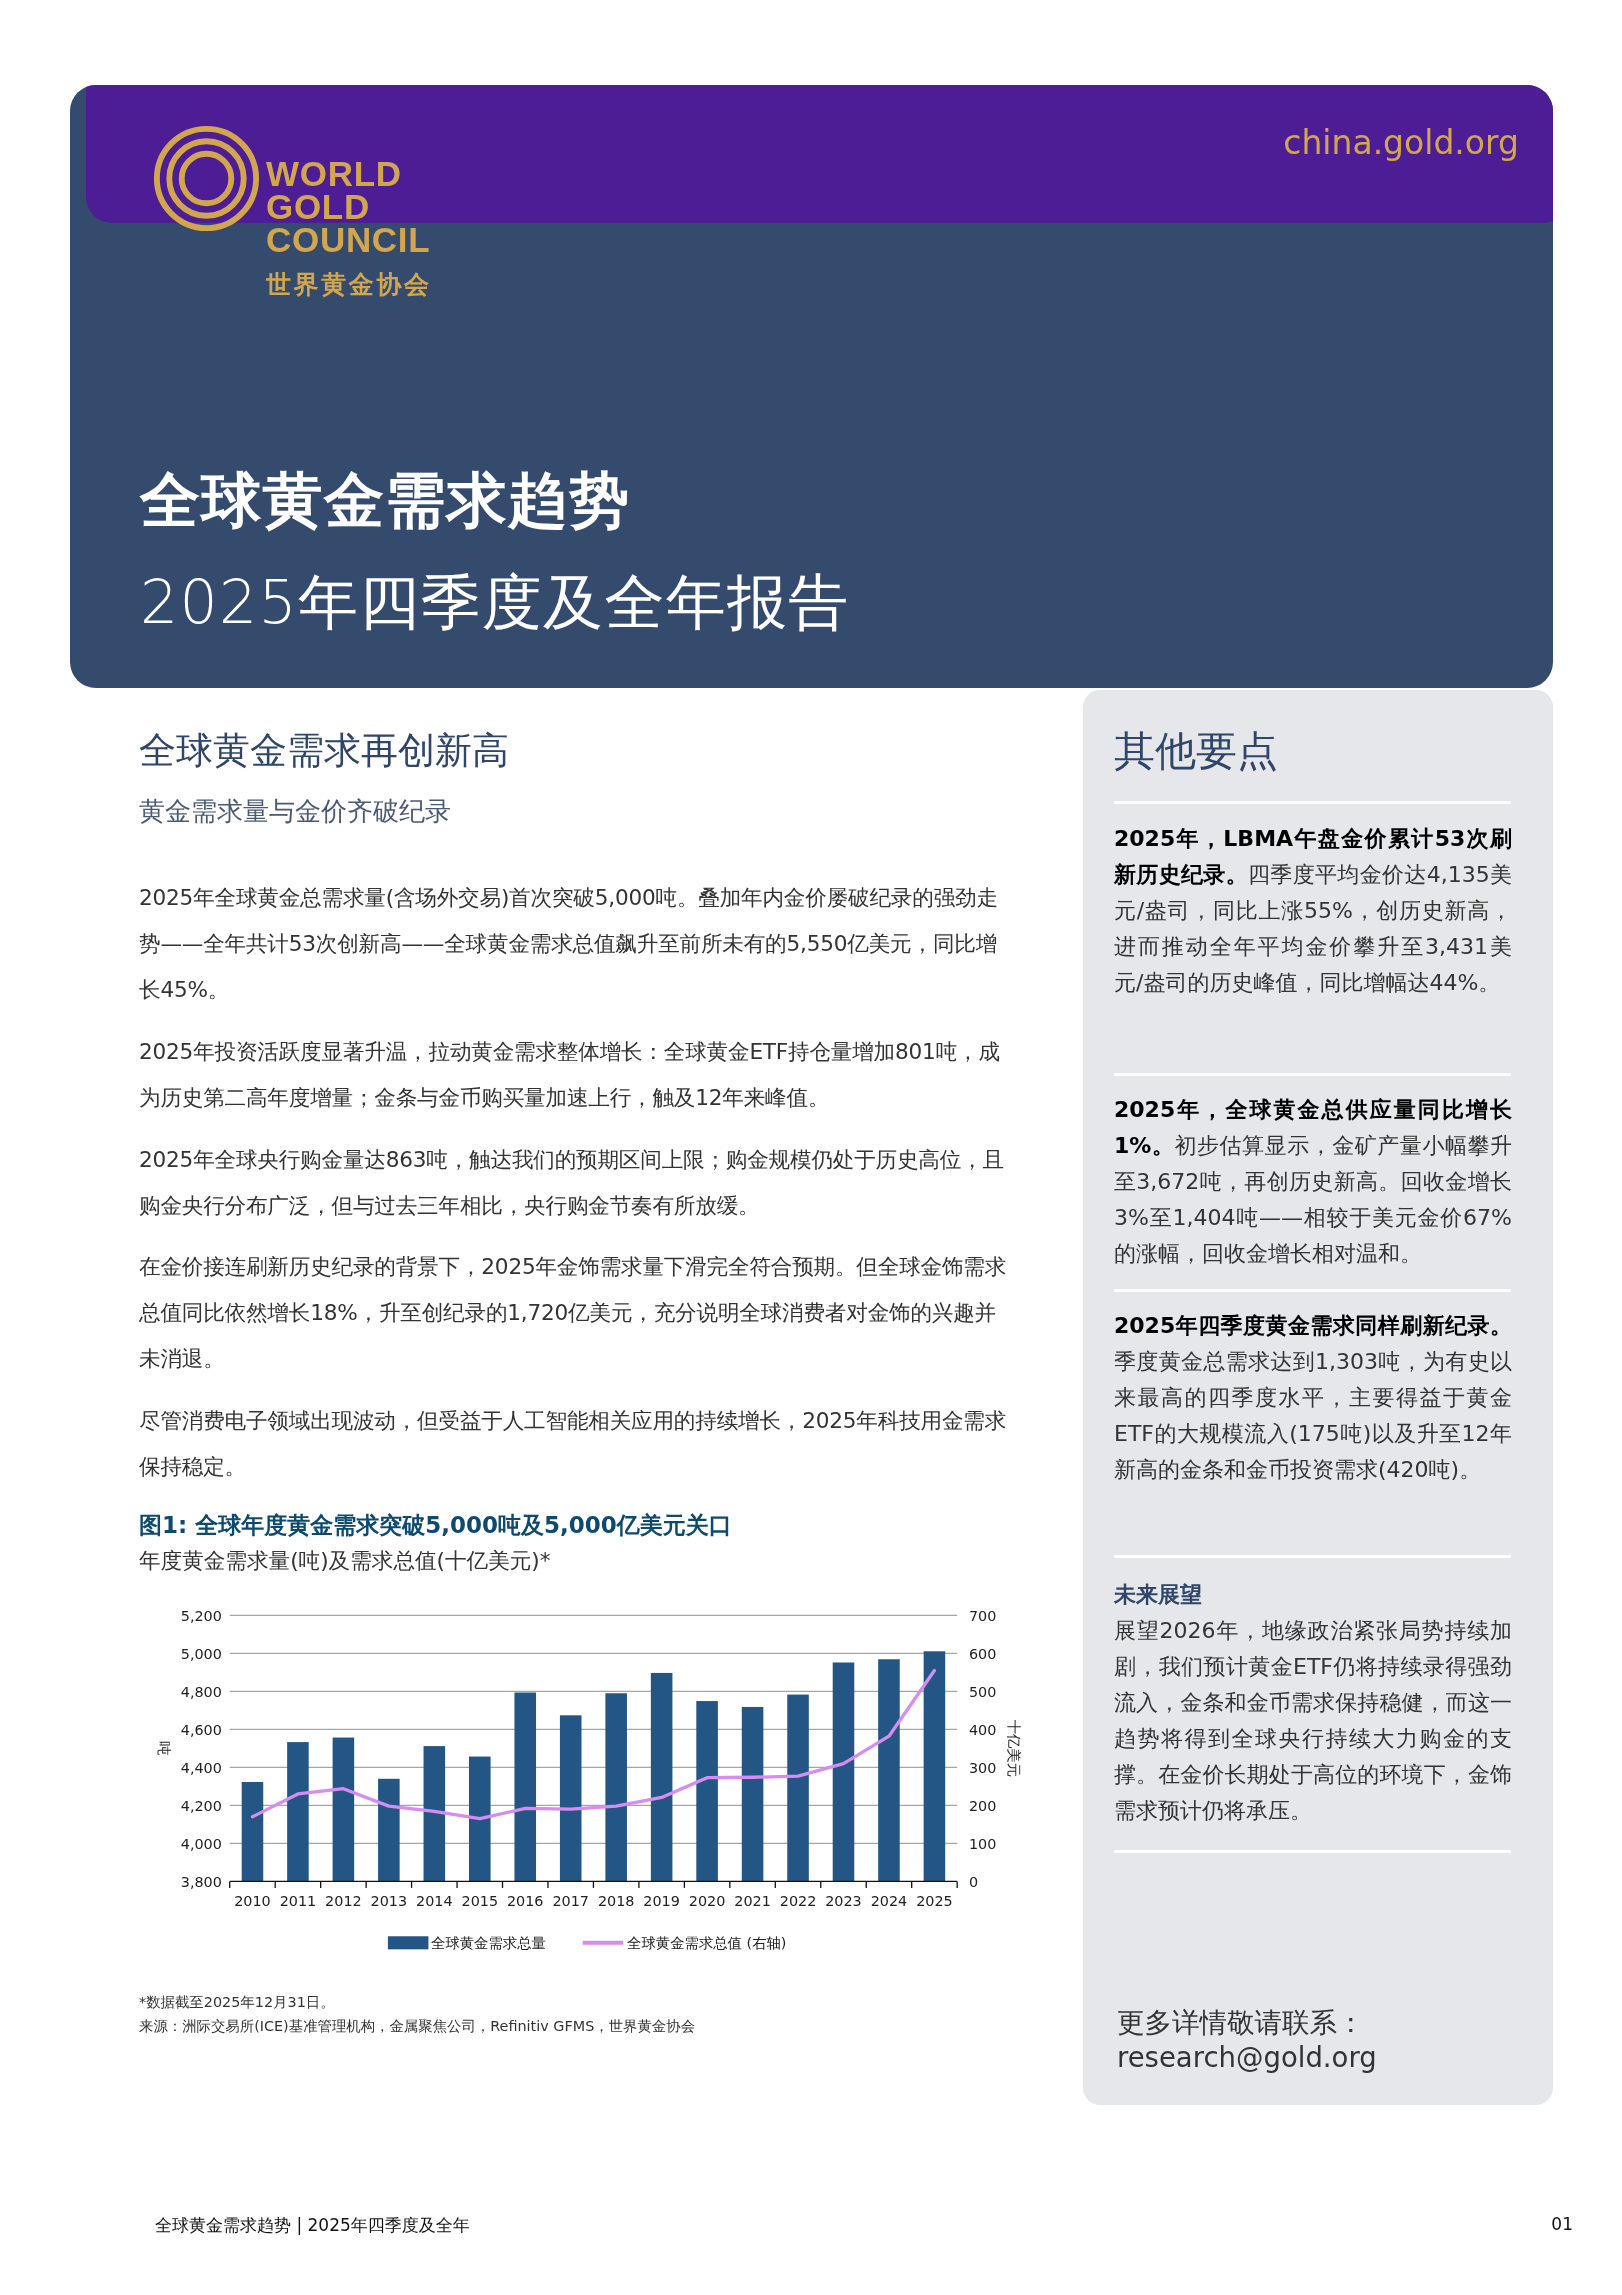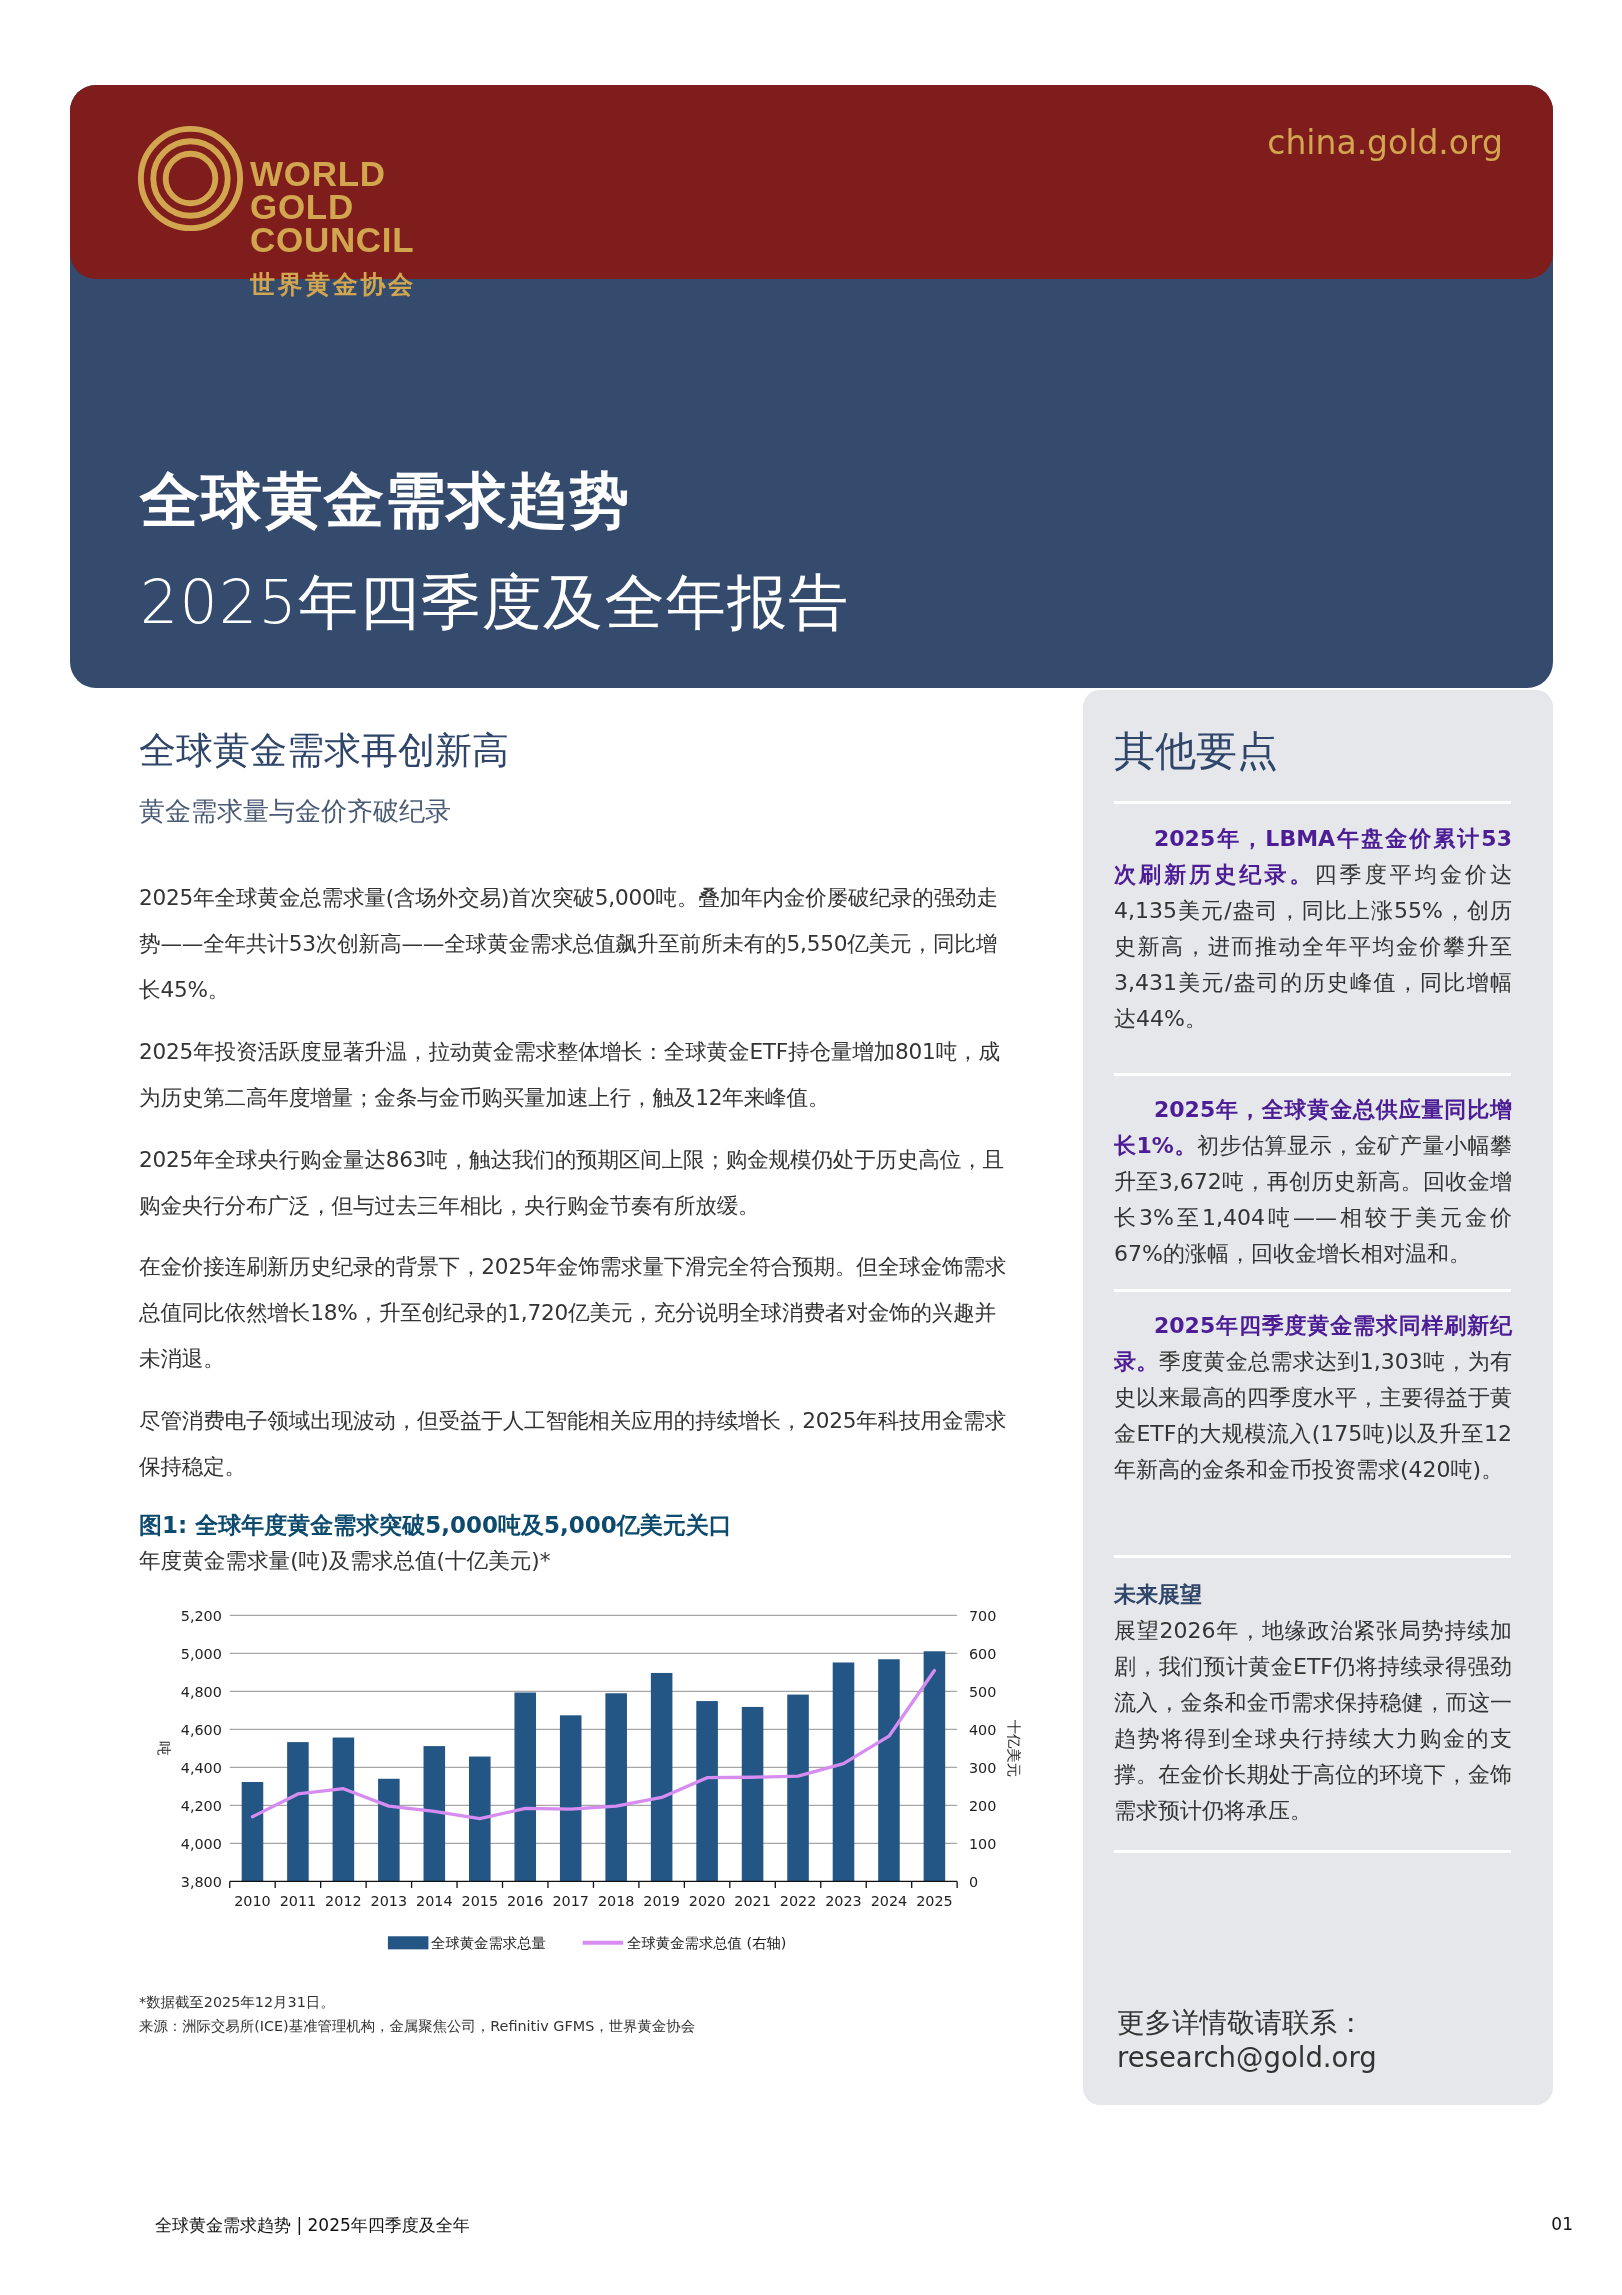--- a/index.html
+++ b/index.html
@@ -1,19 +1,19 @@
 <!DOCTYPE html>
 <html style="font-size:10.5px"><head>
 <meta charset="utf-8">
 <style>
   html, body { margin:0; padding:0; }
   body { width:1623px; height:2295px; background:#ffffff; position:relative; overflow:hidden;
          font-family:"DejaVu Sans", "Liberation Sans", sans-serif; color:#333; }
   .banner { position:absolute; left:70px; top:85px; width:1483px; height:603px; background:#344b6e; border-radius:26px; overflow:hidden; }
-  .banner-top { position:absolute; left:0; top:0; width:100%; height:194px; background:#7f1d1d; border-radius:0 0 26px 26px; }
+  .banner-top { position:absolute; left:16px; top:0; width:100%; height:138px; background:#4c1d95; border-radius:0 0 26px 26px; }
   .logo { position:absolute; left:65px; top:38px; width:340px; height:144px; }
   .logo-rings { position:absolute; left:0; top:0; width:111px; height:111px; }
   .logo-text { position:absolute; left:115px; top:34px; color:#d2a64f; font-family:"Liberation Sans", sans-serif; font-weight:bold; font-size:35px; line-height:33px; letter-spacing:0.7px; }
   .logo-cn { position:absolute; left:115px; top:145px; color:#d2a64f; font-weight:bold; font-size:25px; letter-spacing:2.6px; white-space:nowrap; }
   .site-url { position:absolute; right:50px; top:38px; color:#d2a64f; font-size:33px; font-family:"DejaVu Sans", sans-serif; }
   .title-main { position:absolute; left:70px; top:376px; color:#fff; font-weight:bold; font-size:60px; letter-spacing:1.3px; }
   .title-sub { position:absolute; left:70px; top:478px; color:#fff; font-weight:300; font-size:60px; letter-spacing:1.3px; font-family:"DejaVu Sans", sans-serif; }
 
   .main { position:absolute; left:139px; top:726px; width:874px; }
   .h1 { font-size:37px; color:#2f4569; margin:0 0 18.3px 0; }
@@ -22,21 +22,21 @@
   .fig-title { font-size:23px; font-weight:bold; color:#0c4a6e; margin-top:19.6px; }
   .fig-sub { font-size:21.6px; color:#333; margin-top:5.2px; }
 
   .chart { position:absolute; left:139px; top:1584px; width:903px; height:366px; }
   .footnote { position:absolute; left:139px; top:1991px; font-size:14.4px; color:#333; line-height:23.6px; }
 
   .sidebar { position:absolute; left:1083px; top:690px; width:470px; height:1415px; background:#e6e7eb; border-radius:17px; }
   .sb-title { position:absolute; left:31px; top:34px; font-size:41px; color:#2f4569; }
   .sb-rule { position:absolute; left:31px; width:397px; height:3.3px; background:#fff; }
   .sb-block { position:absolute; left:31px; width:398px; font-size:22px; line-height:36px; color:#333; text-align:justify; }
-  .sb-block b { color:#4c1d95;margin-left:40px; }
+  .sb-block b { color:#000000; }
   .sb-head { color:#2f4569; font-weight:bold; }
   .sb-contact { position:absolute; left:34px; top:1315px; font-size:27.5px; line-height:35px; color:#333; }
 
   .footer-left { position:absolute; left:155px; top:2214px; font-size:17px; color:#111; }
   .footer-right { position:absolute; right:50px; top:2214px; font-size:17px; color:#111; }
 </style>
 </head>
 <body>
 
 <div class="banner">

